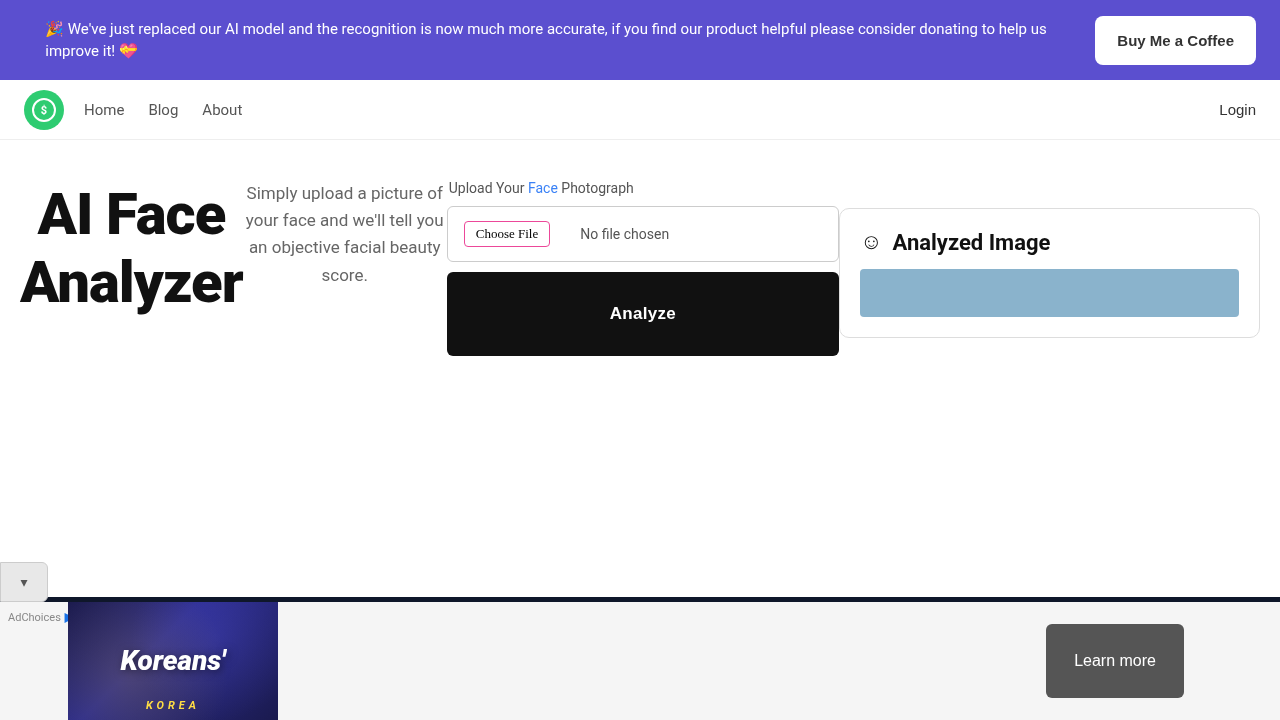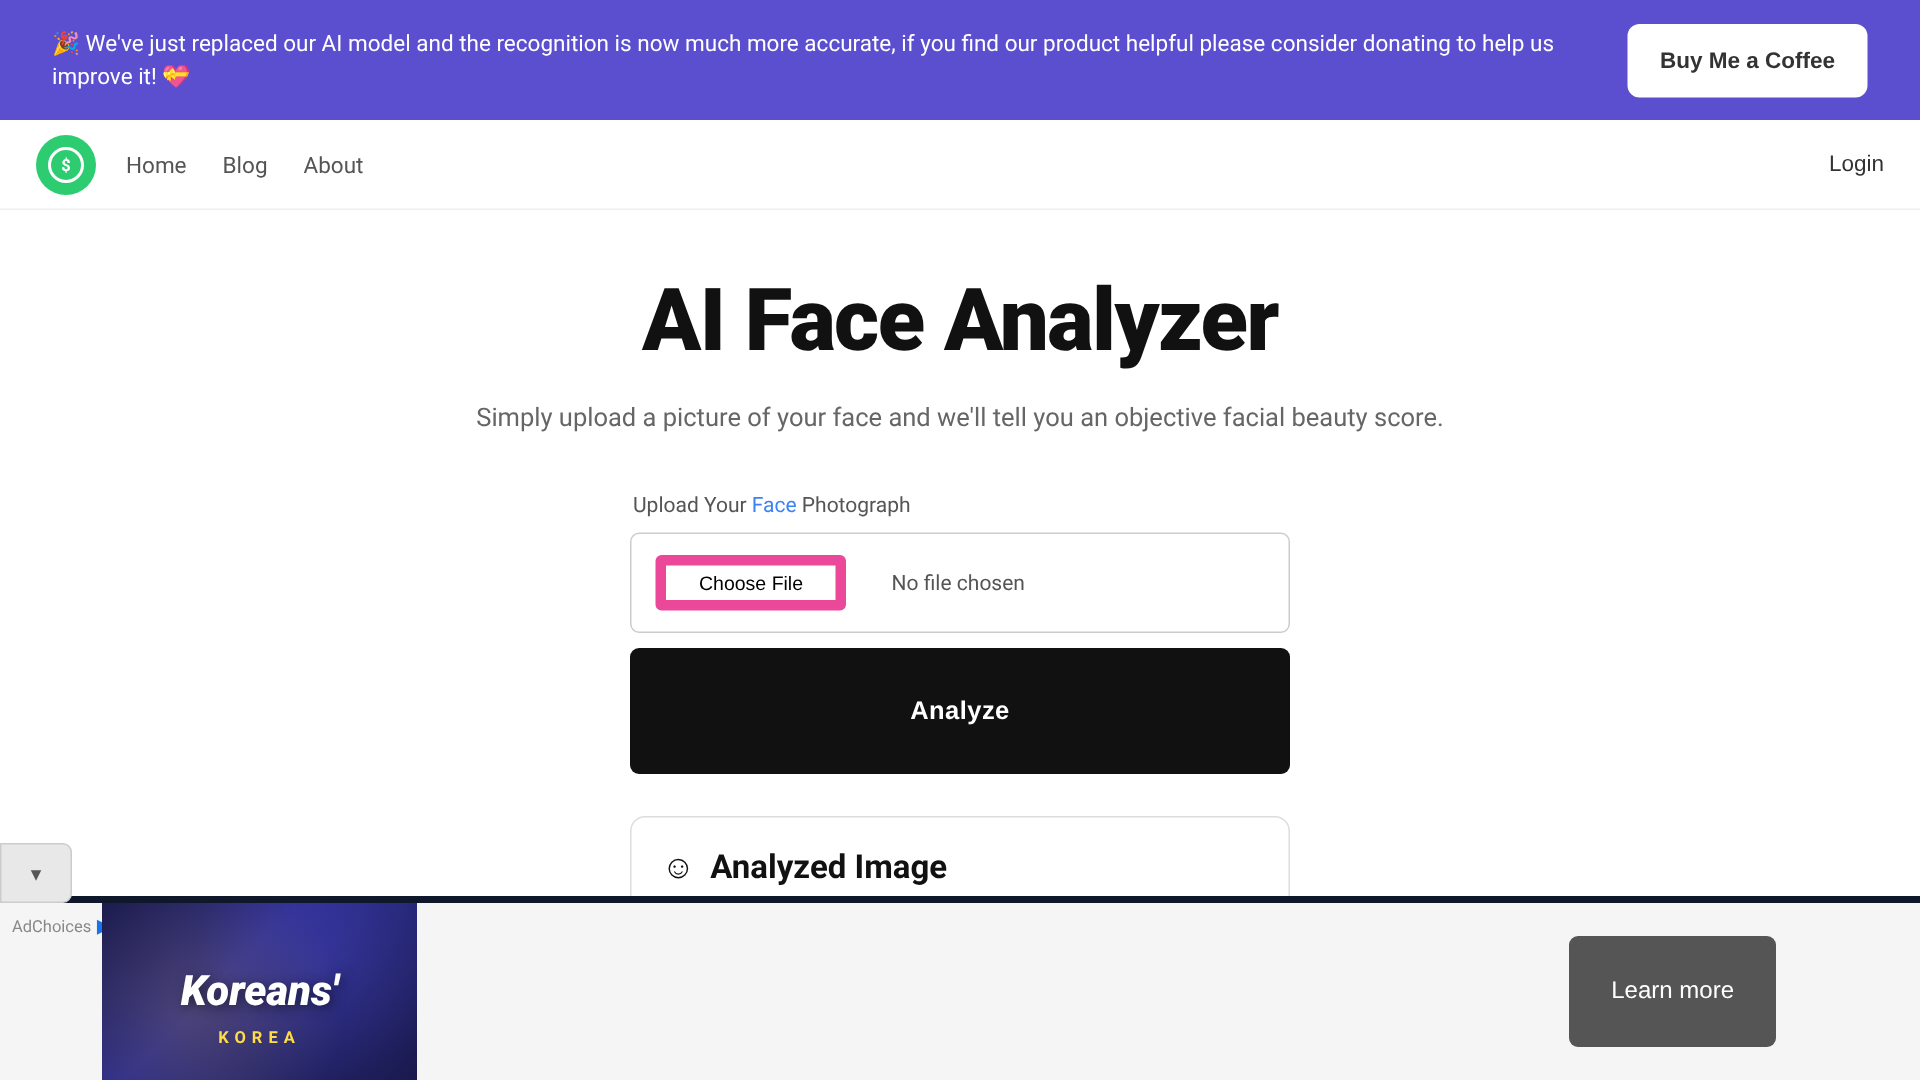--- a/index.html
+++ b/index.html
@@ -4,21 +4,21 @@
   <style>
     * { margin: 0; padding: 0; box-sizing: border-box; }
     body { font-family: -apple-system, BlinkMacSystemFont, 'Segoe UI', Roboto, sans-serif; background: #fff; overflow-x: hidden; }
 
     
     #banner {
       background: #5b4fcf;
       color: white;
       display: flex;
       align-items: center;
-      justify-content: center;
+      justify-content: flex-end;
       padding: 14px 24px;
       min-height: 80px;
     }
     #banner-text {
       font-size: 15px;
       line-height: 1.5;
       max-width: 1050px;
     }
     #buy-coffee-btn {
       background: white;
@@ -72,22 +72,21 @@
       border: none;
       font-size: 15px;
       color: #333;
       cursor: pointer;
       font-weight: 500;
     }
 
     
     #main {
       display: flex;
-      flex-direction: column;
-      align-items: center;
+      align-items: flex-start;
       padding: 40px 20px 20px;
     }
     #page-title {
       font-size: 58px;
       font-weight: 900;
       color: #111;
       text-align: center;
       margin-bottom: 18px;
       letter-spacing: -1px;
     }
@@ -122,26 +121,27 @@
       border-radius: 6px;
       padding: 14px 16px;
       display: flex;
       align-items: center;
       gap: 12px;
       background: #fff;
       cursor: pointer;
     }
     #choose-file-btn {
       background: none;
-      border: 7px solid #ec4899;
+      border: 1px solid #ec4899;
       border-radius: 4px;
-      padding: 4px 22px;
+      padding: 4px 11px;
       font-size: 13px;
       cursor: pointer;
       white-space: nowrap;
+      font-family: Liberation Serif, serif;
     }
     #no-file-text {
       font-size: 14px;
       color: #555;
       margin-left: 18px;
     }
     #analyze-btn {
       background: #111;
       color: white;
       border: none;
@@ -230,27 +230,28 @@
       font-size: 22px;
       font-weight: 900;
       text-align: center;
       line-height: 1.1;
       z-index: 2;
       position: relative;
       font-style: italic;
     }
     #ad-image-subtext {
       position: absolute;
-      bottom: 22px;
+      bottom: 8px;
       left: 0; right: 0;
       text-align: center;
       color: #ffdd44;
       font-size: 11px;
       letter-spacing: 4px;
       font-weight: 700;
+      font-style: italic;
     }
     #ad-image-bg-dots {
       position: absolute;
       top: 0; left: 0; right: 0; bottom: 0;
       background: radial-gradient(circle at 30% 60%, rgba(255,200,0,0.15) 0%, transparent 60%),
                   radial-gradient(circle at 70% 30%, rgba(100,100,255,0.2) 0%, transparent 50%);
     }
     #learn-more-btn {
       background: #555;
       color: white;

